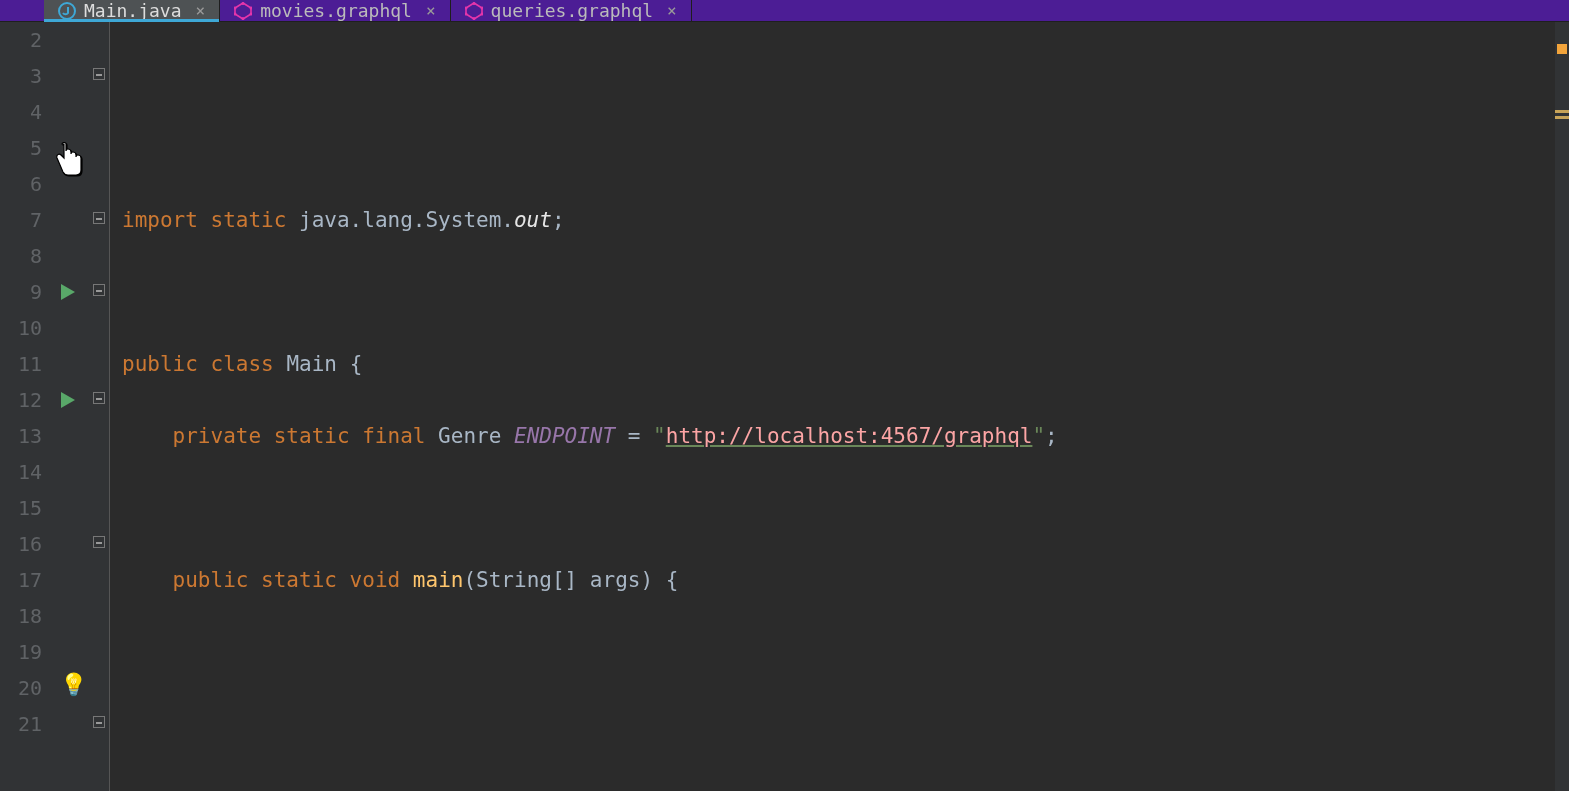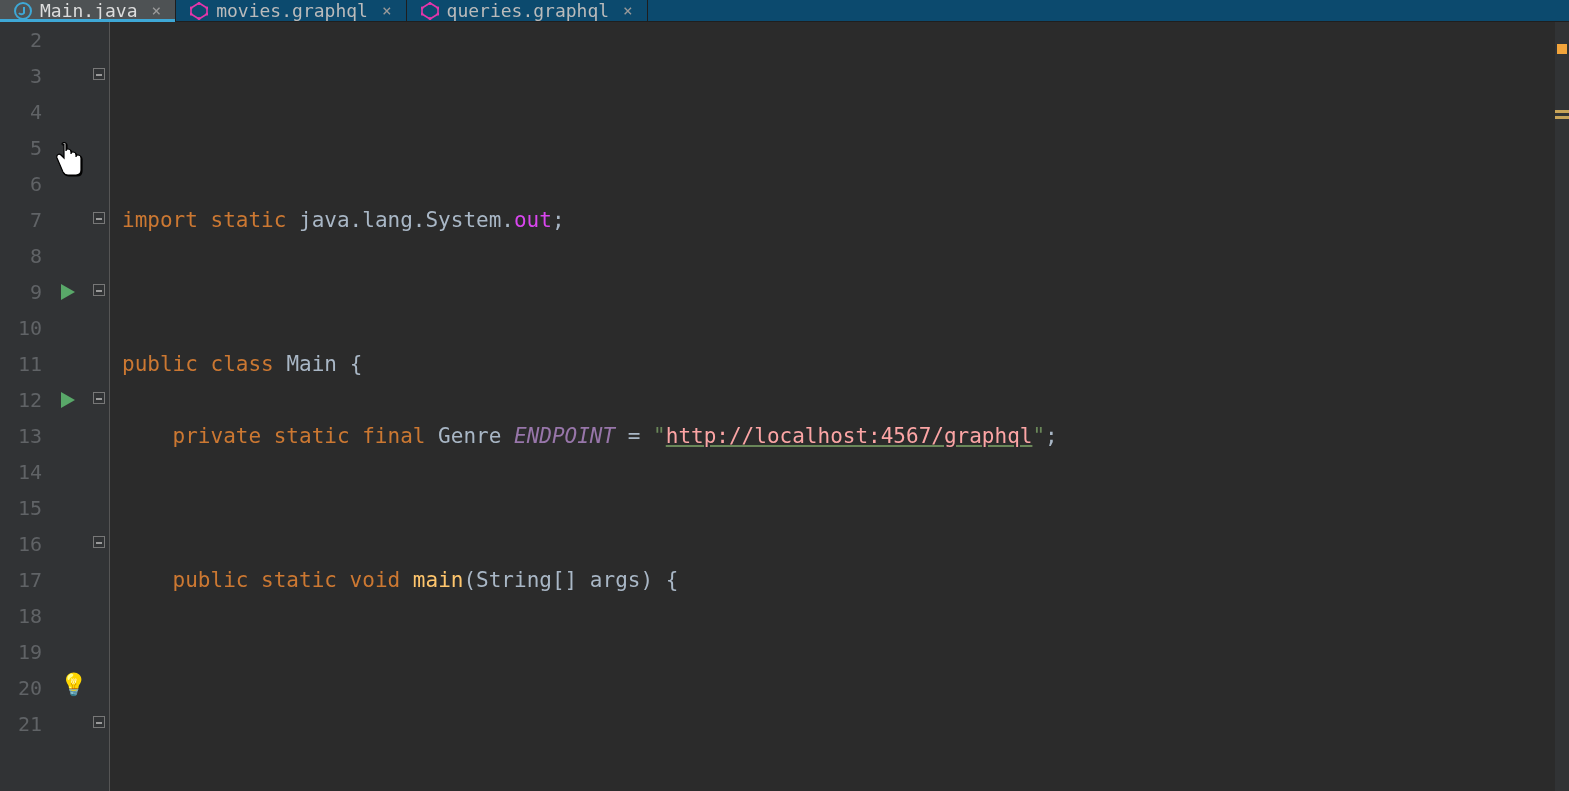--- a/index.html
+++ b/index.html
@@ -1,20 +1,20 @@
 <!DOCTYPE html>
 <html><head>
 <meta charset="utf-8">
 <style>
   * { margin: 0; padding: 0; box-sizing: border-box; }
   html, body { width: 1569px; height: 791px; overflow: hidden; background: #2b2b2b; font-family: "Consolas", "Menlo", monospace; }
   .editor { display: flex; flex-direction: column; width: 100%; height: 100%; }
 
   
-  .tabs { display: flex; align-items: flex-start; height: 38px; background: #0c4a6e; border-bottom: 1px solid #1f1f1f; }
+  .tabs { display: flex; align-items: flex-start; height: 38px; background: #4c1d95; border-bottom: 1px solid #1f1f1f; padding-left: 44px; }
   .tab { display: flex; align-items: center; gap: 8px; padding: 0 14px; color: #bbbbbb; font-size: 18px; border-right: 1px solid #1e1e1e; cursor: pointer; position: relative; }
   .tab.active { background: #4e5254; color: #dddddd; }
   .tab.active::after { content:""; position:absolute; left:0; right:0; bottom:-1px; height:3px; background:#3ea8d6; }
   .tab-icon { width: 18px; height: 18px; display:flex; align-items:center; justify-content:center; }
   .tab-close { color: #9a9a9a; font-size: 16px; margin-left: 6px; }
 
   
   .body { display: flex; flex: 1; position: relative; }
   .gutter { width: 52px; background: #313335; text-align: right; color: #606366; font-size: 20px; line-height: 36px; padding-right: 10px; user-select: none; }
   .icon-strip { width: 38px; background: #313335; position: relative; }
@@ -27,21 +27,21 @@
   
   .run-icon { position:absolute; left:9px; width:0; height:0; border-left:14px solid #59a869; border-top:8px solid transparent; border-bottom:8px solid transparent; }
   .bulb { position:absolute; left:8px; font-size:22px; color:#f6b84e; }
   .fold { position:absolute; left:3px; width:12px; height:12px; border:1px solid #777; background:#313335; }
   .fold::before, .fold::after { content:""; position:absolute; background:#999; }
   .fold::before { left:2px; right:2px; top:5px; height:2px; }
 
   
   .kw   { color: #cc7832; }
   .mtd  { color: #ffc66d; }
-  .fld  { color: #d946ef; }
+  .fld  { color: #e5e5e5; font-style: italic; }
   .fldc { color: #9876aa; font-style: italic; }
   .str  { color: #6a8759; }
   .link { color: #fca5a5; text-decoration: underline; text-decoration-color: #6a8759; }
   .wavy { text-decoration-line: underline; text-decoration-style: wavy; text-decoration-color: #808080; }
 
   
   .hand-cursor { position:absolute; left:55px; top:120px; font-size:30px; color:#fff; pointer-events:none; filter: drop-shadow(1px 1px 0 #000); z-index:20; }
 
   .line { height:36px; }
 </style>

